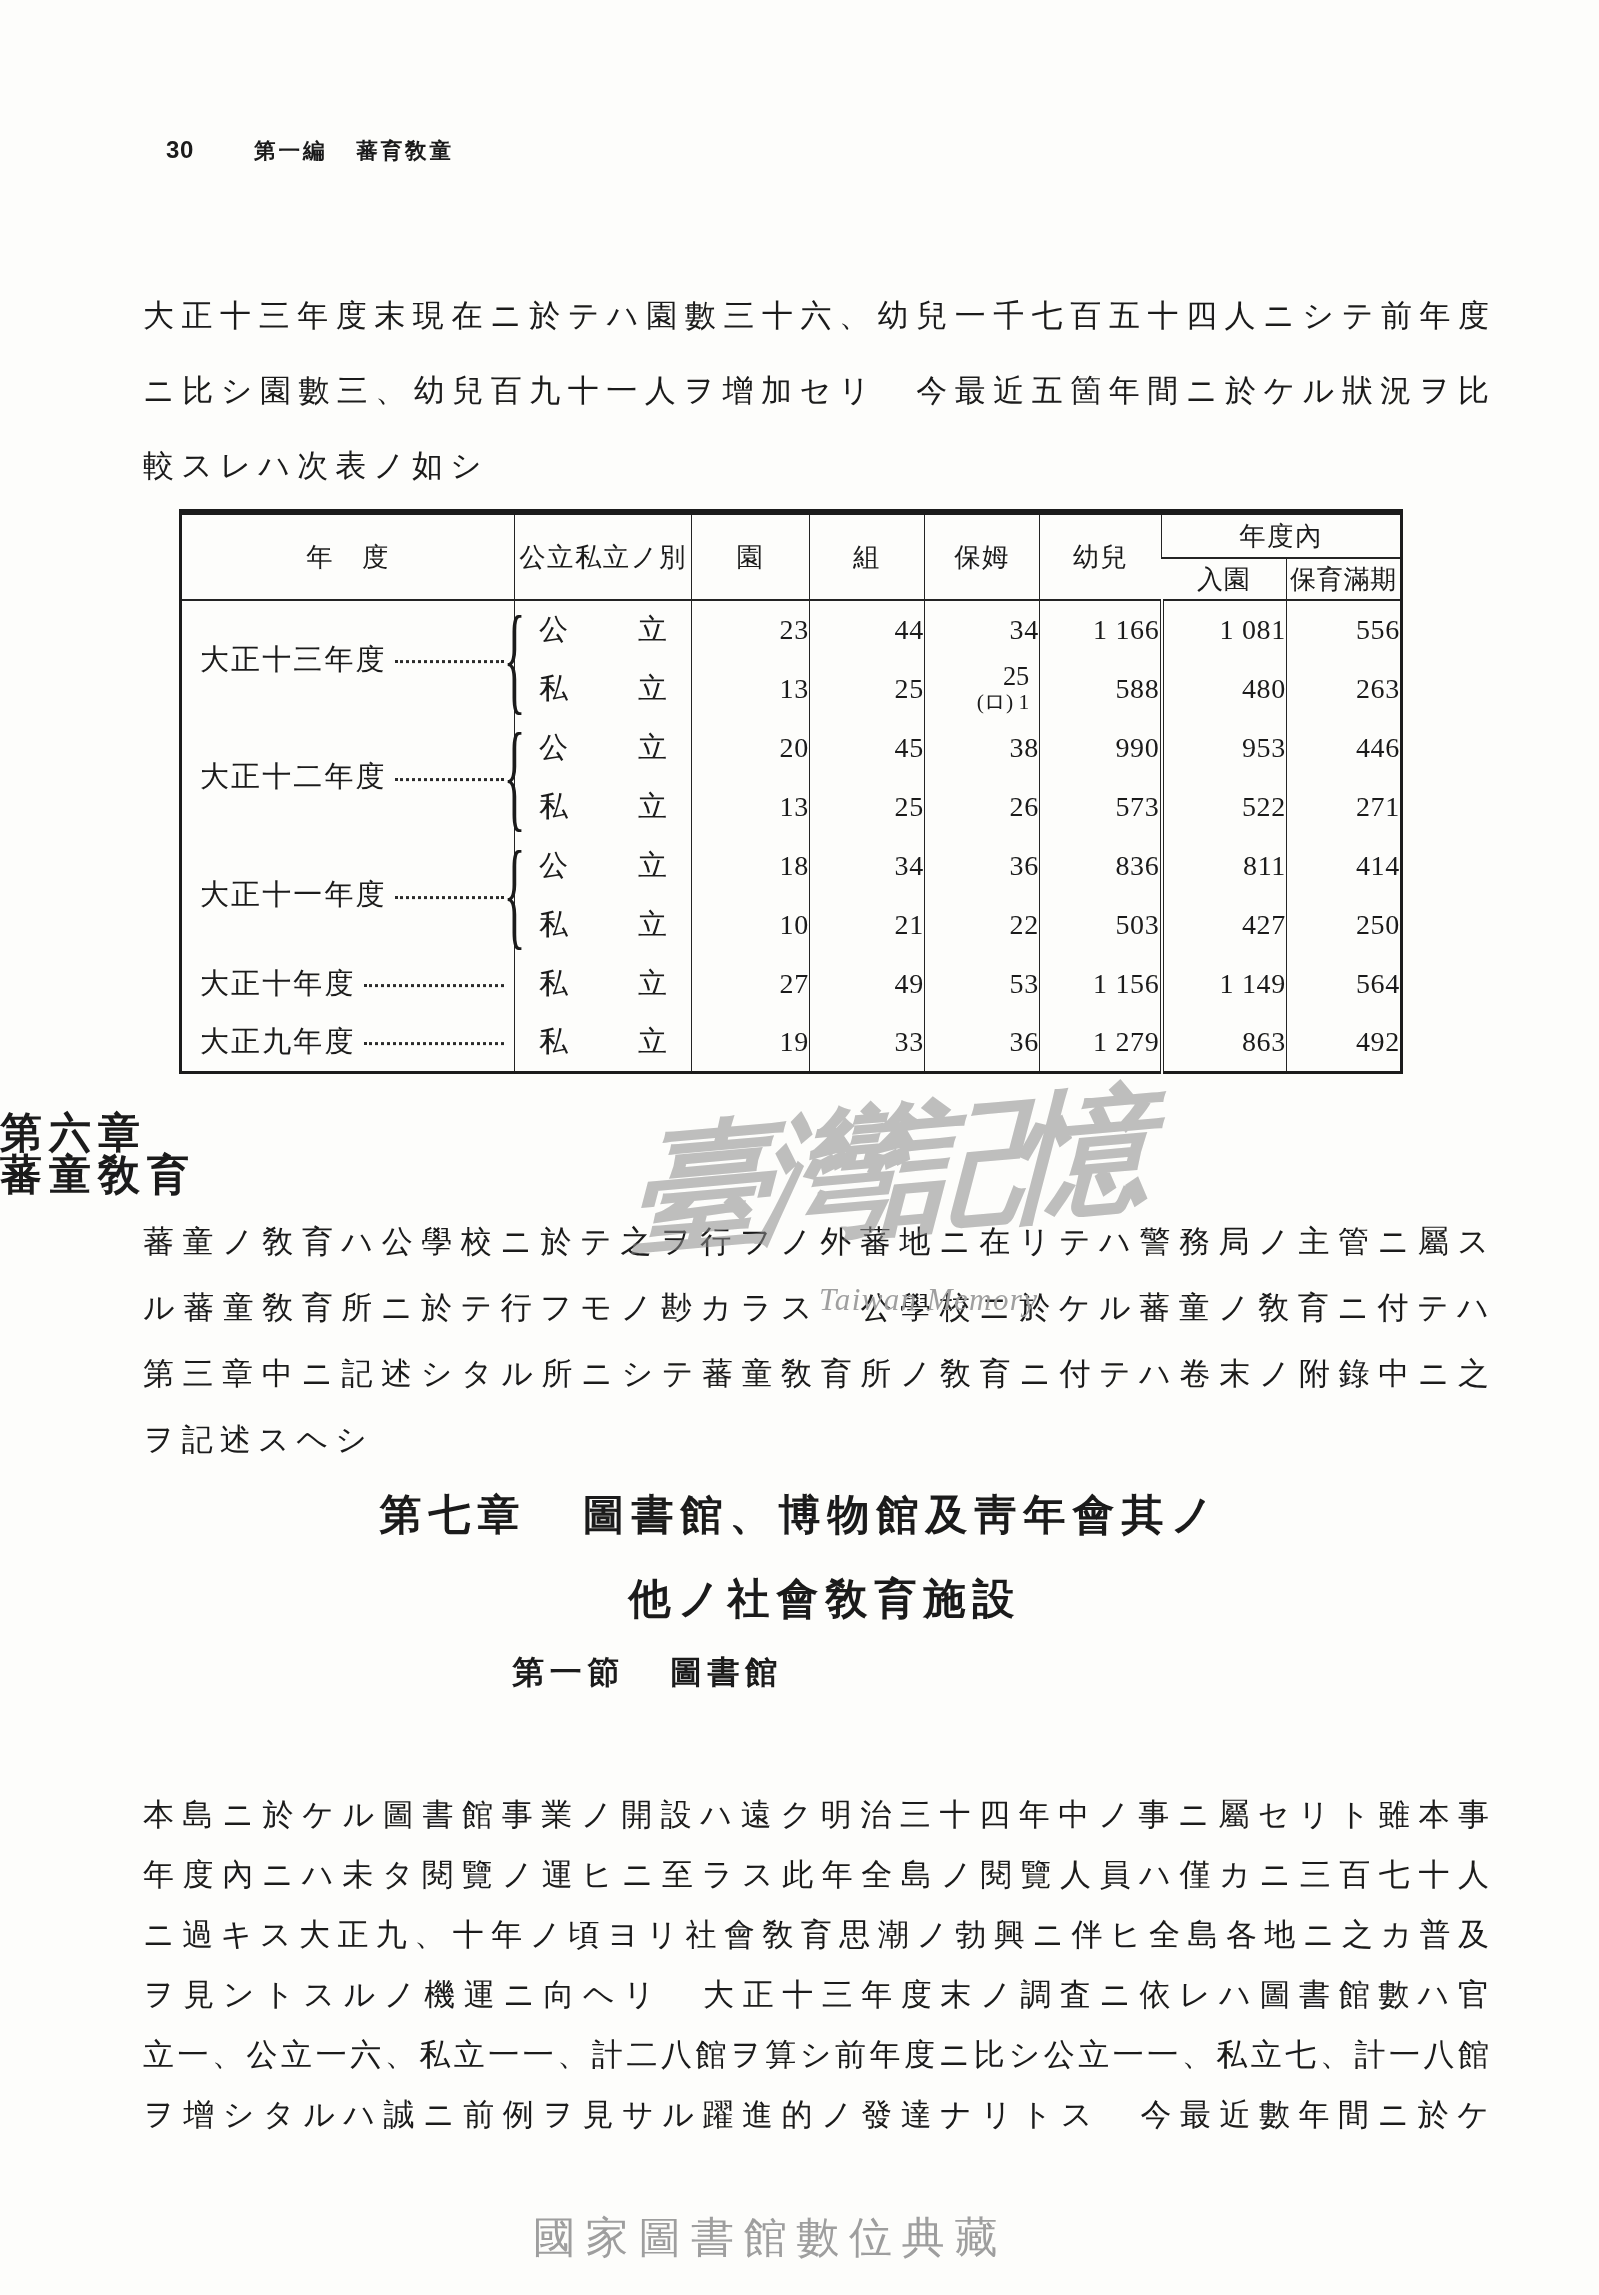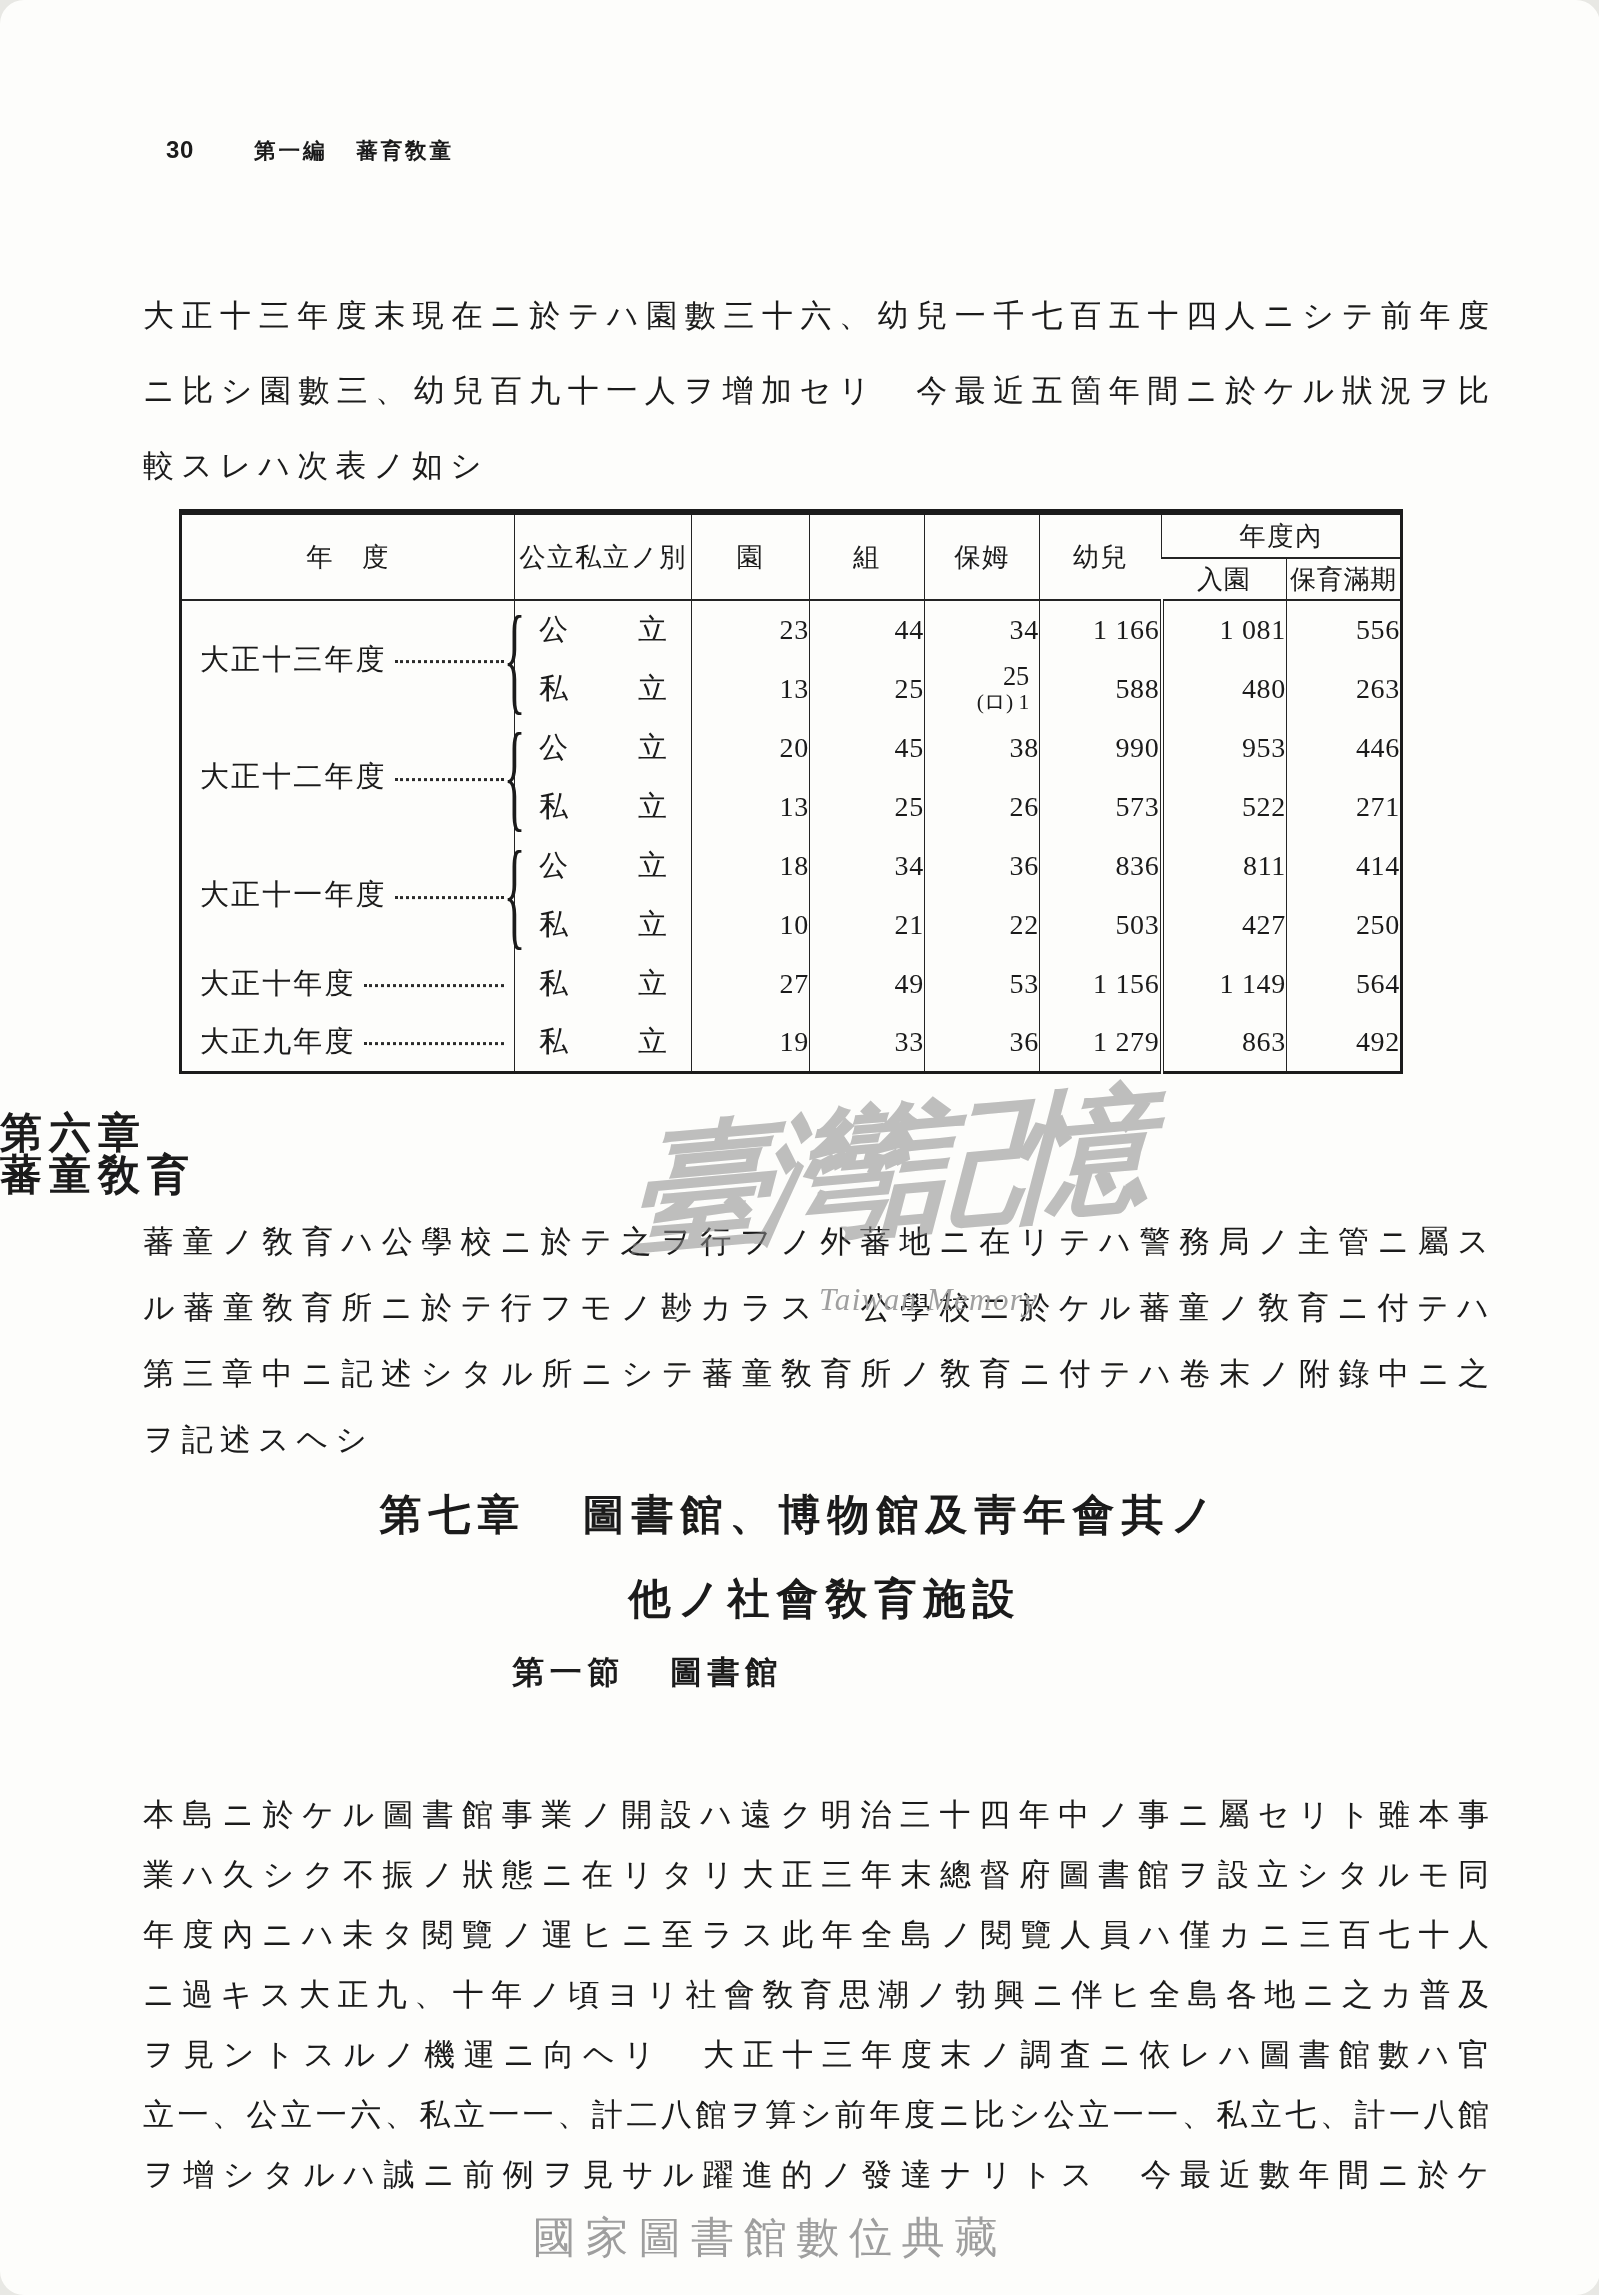--- a/index.html
+++ b/index.html
@@ -1,20 +1,19 @@
 <!DOCTYPE html>
 <html style="font-size:11px"><head>
 <meta charset="utf-8">
 <style>
   html,body { margin:0; padding:0; background:#e8e8e4; }
   .page {
     position:relative; width:1600px; height:2295px; margin:0 auto;
     background:#fdfdfb; color:#1b1b1b; overflow:hidden;
     font-family:"Liberation Serif","DejaVu Serif",serif;
-    border-radius:24px;
   }
 
   
   .running-header{
     position:absolute; left:166px; top:136px; display:flex; align-items:baseline;
     font-family:"Liberation Sans","DejaVu Sans",sans-serif; font-weight:bold;
   }
   .rh-num{ font-size:24px; letter-spacing:0.7px; }
   .rh-part{ font-size:21.6px; margin-left:60px; letter-spacing:2.8px; }
   .rh-title{ font-size:21.6px; margin-left:29px; letter-spacing:2.8px; }
@@ -324,21 +323,20 @@
     <span>他ノ社會敎育施設</span>
   </div>
 
   <div class="h-section" style="top:1656px;">
     <span class="h-label">第一節</span>
     <span>圖書館</span>
   </div>
 
   <div class="para p-ch7" style="top:1785px;">
     <div class="jline">本島ニ於ケル圖書館事業ノ開設ハ遠ク明治三十四年中ノ事ニ屬セリト雖本事</div>
-    <div class="jline">業ハ久シク不振ノ狀態ニ在リタリ大正三年末總督府圖書館ヲ設立シタルモ同</div>
     <div class="jline">年度內ニハ未タ閱覽ノ運ヒニ至ラス此年全島ノ閱覽人員ハ僅カニ三百七十人</div>
     <div class="jline">ニ過キス大正九、十年ノ頃ヨリ社會敎育思潮ノ勃興ニ伴ヒ全島各地ニ之カ普及</div>
     <div class="jline">ヲ見ントスルノ機運ニ向ヘリ　大正十三年度末ノ調査ニ依レハ圖書館數ハ官</div>
     <div class="jline">立一、公立一六、私立一一、計二八館ヲ算シ前年度ニ比シ公立一一、私立七、計一八館</div>
     <div class="jline">ヲ增シタルハ誠ニ前例ヲ見サル躍進的ノ發達ナリトス　今最近數年間ニ於ケ</div>
   </div>
 
   <div class="wm-main">臺灣記憶</div>
   <div class="wm-sub">Taiwan Memory</div>
   <div class="wm-bottom">國家圖書館數位典藏</div>

